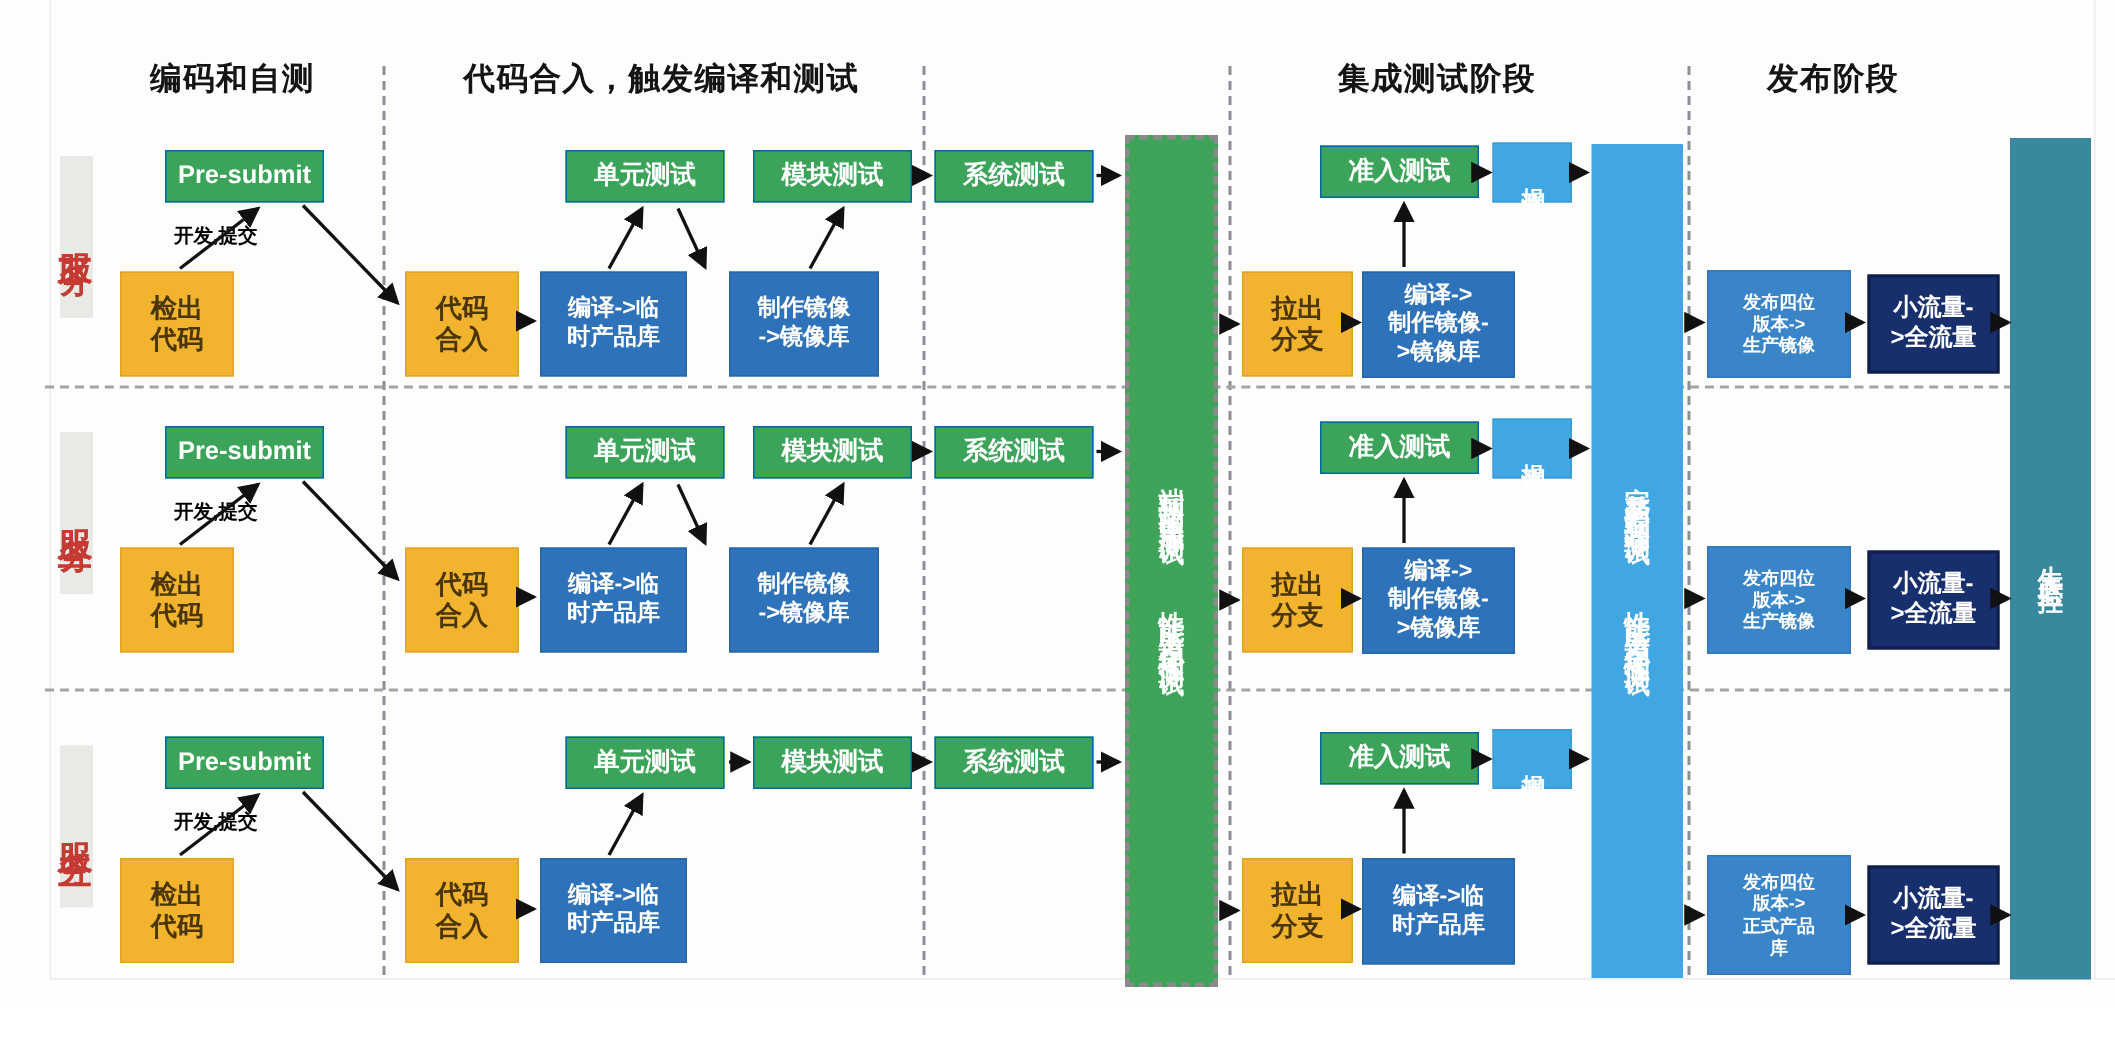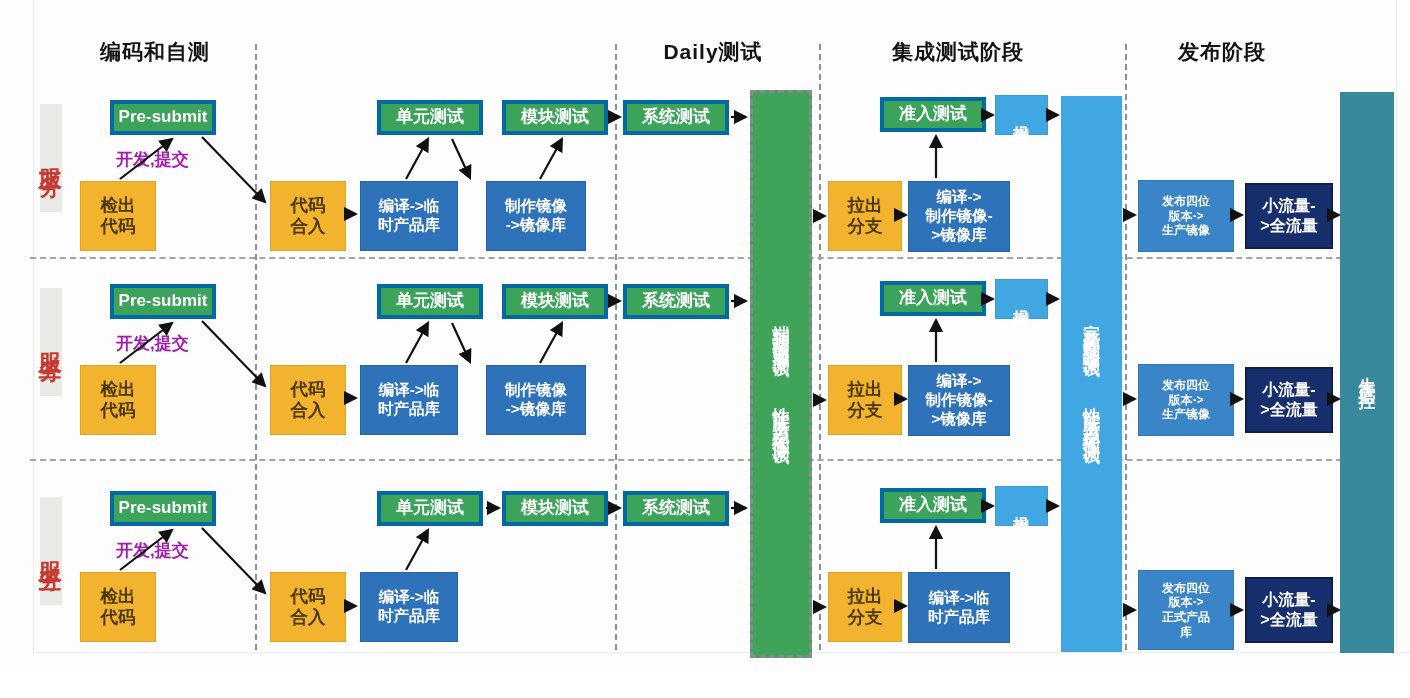--- a/index.html
+++ b/index.html
@@ -6,28 +6,28 @@
   body{font-family:"Liberation Sans","DejaVu Sans",sans-serif;}
   .canvas{position:relative;width:1410px;height:672px;background:#fdfdfd;overflow:hidden;}
   .frame{position:absolute;background:#ececec;}
   .vsep{position:absolute;width:0;border-left:2px dashed #8b8f98;}
   .hsep{position:absolute;height:0;border-top:2px dashed #a4a4a4;}
   .stage-header{position:absolute;font-size:21px;font-weight:700;color:#141414;text-align:center;letter-spacing:1px;}
   .service-strip{position:absolute;width:22px;background:#e9e9e5;display:flex;align-items:center;justify-content:center;}
   .service-txt{writing-mode:vertical-lr;color:#c53b33;font-weight:700;font-size:23px;letter-spacing:5px;white-space:nowrap;}
   .box{position:absolute;display:flex;align-items:center;justify-content:center;text-align:center;
        white-space:pre-line;font-weight:700;line-height:1.22;box-sizing:border-box;}
-  .green{background:#3ba35a;color:#fff;font-size:17px;border:4px solid #0369a1;}
+  .green{background:#3ba35a;color:#fff;font-size:17px;border:1px solid #0369a1;}
   .yellow{background:#f2b32e;color:#4a3608;font-size:17.5px;border:1px solid #e0a322;}
   .blue{background:#2e72ba;color:#fff;font-size:15.5px;border:1px solid #2765a8;}
   .rblue{background:#3a84c8;color:#fff;font-size:12px;border:1px solid #3277bb;}
   .navy{background:#182f6d;color:#fff;font-size:16px;border:2px solid #101f4a;}
   .lblue{background:#41a7e3;color:#fff;font-size:16px;border:1px solid #3a9bd6;}
   .vtxt{writing-mode:vertical-lr;letter-spacing:3px;white-space:nowrap;}
-  .devlabel{position:absolute;font-size:17px;font-weight:600;color:#a21caf;white-space:nowrap;}
+  .devlabel{position:absolute;font-size:13px;font-weight:600;color:#000000;white-space:nowrap;}
   .vbar{position:absolute;display:flex;flex-direction:column;align-items:center;justify-content:center;
         gap:42px;color:#fff;font-weight:700;font-size:17px;box-sizing:border-box;}
   .vbar span{writing-mode:vertical-lr;letter-spacing:5px;white-space:nowrap;}
   .bar-daily{background:#3fa45a;border:3px dashed #8a8a8a;}
   .bar-int{background:#41a7e3;}
   .bar-mon{background:#38899e;}
   svg.arrows{position:absolute;left:0;top:0;z-index:6;pointer-events:none;}
   .z1{z-index:1}.z2{z-index:2}.z3{z-index:3}
 </style>
 </head>
@@ -41,21 +41,21 @@
 
   <div class="vsep z1" style="left:255px;top:44px;height:606px"></div>
   <div class="vsep z1" style="left:615px;top:44px;height:606px"></div>
   <div class="vsep z1" style="left:819px;top:44px;height:606px"></div>
   <div class="vsep z1" style="left:1125px;top:44px;height:606px"></div>
 
   <div class="hsep z1" style="left:30px;top:257px;width:1312px"></div>
   <div class="hsep z1" style="left:30px;top:459px;width:1312px"></div>
 
   <div class="stage-header" style="left:60px;top:38px;width:190px">编码和自测</div>
-  <div class="stage-header" style="left:613px;top:38px;width:200px">Daily测试</div>
+  <div class="stage-header" style="left:300px;top:38px;width:282px">代码合入，触发编译和测试</div>
   <div class="stage-header" style="left:1122px;top:38px;width:200px">发布阶段</div>
   <div class="stage-header" style="left:858px;top:38px;width:200px">集成测试阶段</div>
 
   <div class="service-strip z2" style="left:40px;top:104px;height:108px">
     <span class="service-txt">服务一</span>
   </div>
   <div class="service-strip z2" style="left:40px;top:288px;height:108px">
     <span class="service-txt">服务二</span>
   </div>
   <div class="service-strip z2" style="left:40px;top:497px;height:108px">

